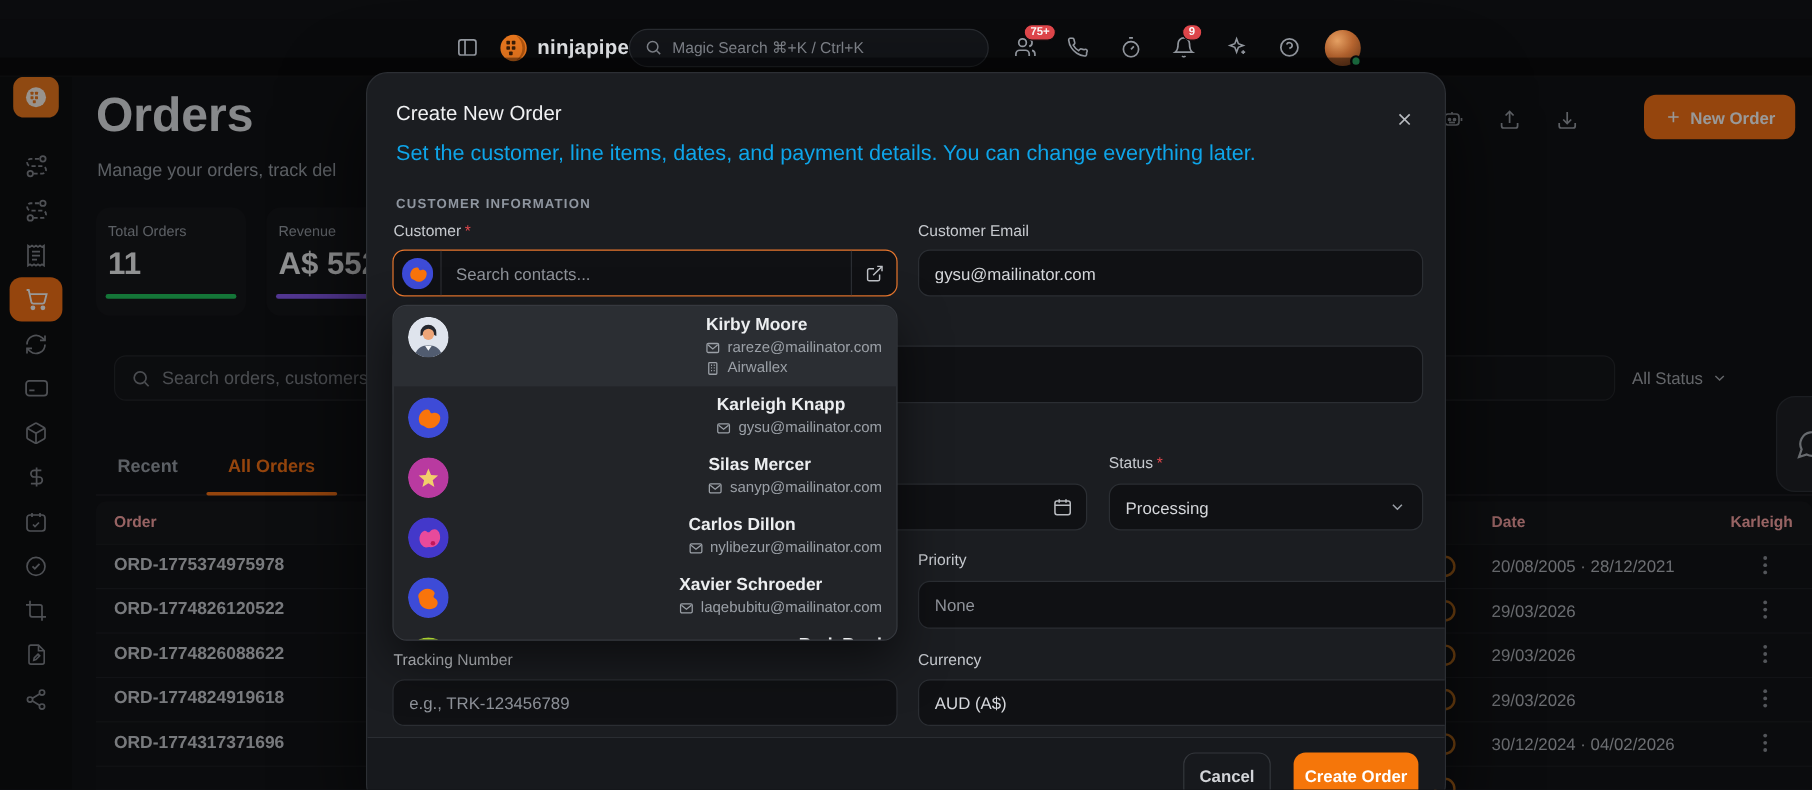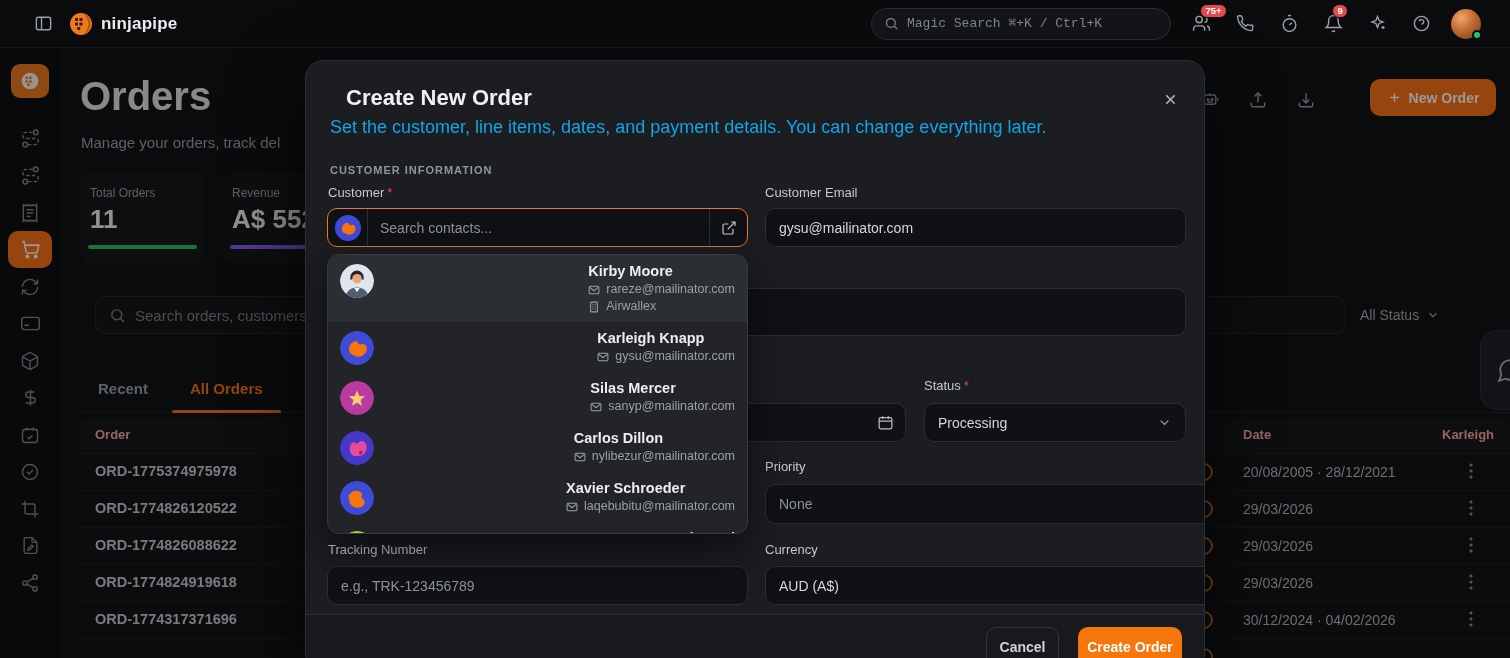--- a/index.html
+++ b/index.html
@@ -1,34 +1,34 @@
 <!DOCTYPE html>
 <html><head>
 <meta charset="utf-8">
 <style>
   * { margin:0; padding:0; box-sizing:border-box; }
   html,body { width:1510px; height:658px; overflow:hidden; background:#0b0c0e;
     font-family:"Liberation Sans","DejaVu Sans",sans-serif; }
   .screen { position:relative; width:1510px; height:658px; }
 
   
-  .topbar { position:absolute; top:0; left:0; right:0; height:48px; background:#0a0b0d;
-    display:flex; align-items:center; justify-content:space-between; padding:0 29px; z-index:2;
+  .topbar { position:absolute; top:16px; left:0; right:0; height:48px; background:#0a0b0d;
+    display:flex; align-items:center; justify-content:center; padding:0 29px; z-index:2;
     border-bottom:1px solid #17181b; }
   .tb-left { display:flex; align-items:center; gap:12px; }
   .icon-btn { color:#9ba0a8; display:flex; align-items:center; justify-content:center;
     width:28px; height:28px; position:relative; cursor:pointer; }
   .logo-wrap { display:flex; align-items:center; gap:8px; }
   .logo-mark { width:24px; height:24px; }
   .logo-text { font-size:17px; font-weight:700; color:#e9ebee; letter-spacing:.2px; }
   .tb-right { display:flex; align-items:center; gap:16px; }
   .search-pill { width:300px; height:32px; border:1px solid #2a2d32; background:#131519;
     border-radius:16px; display:flex; align-items:center; gap:8px; padding:0 12px; color:#83878e; }
   .search-pill input { flex:1; background:transparent; border:0; outline:0; color:#8b5cf6;
-    font-size:13px; font-family:Liberation Mono, monospace; }
+    font-size:13px; font-family:Liberation Sans, sans-serif; }
   .search-pill input::placeholder { color:#83878e; }
   .badge { position:absolute; top:-6px; left:13px; background:#e5484d; color:#fff;
     font-size:9.5px; font-weight:700; border-radius:9px; padding:1.5px 4.5px; line-height:1;
     border:1.5px solid #0a0b0d; }
   .tb-avatar { width:30px; height:30px; border-radius:50%; position:relative; cursor:pointer;
     background:radial-gradient(circle at 35% 30%,#f0a868 0%,#c06a32 45%,#6e3a1a 100%); }
   .online-dot { position:absolute; right:-1px; bottom:-1px; width:10px; height:10px;
     border-radius:50%; background:#2fbf71; border:2px solid #0a0b0d; }
 
   
@@ -81,21 +81,21 @@
     border:2px solid #c2711c; }
   .cell-kebab { position:absolute; left:1383px; top:7px; color:#8b8f96; cursor:pointer; }
   .chat-fab { position:absolute; left:1420px; top:282px; width:60px; height:80px; background:#1e2126;
     border:1px solid #2e3137; border-radius:16px; display:flex; align-items:center; justify-content:center;
     color:#aeb2b9; cursor:pointer; }
 
   
   .overlay { position:absolute; top:48px; left:0; right:0; bottom:0; background:rgba(0,0,0,.40); z-index:5; }
   .modal { position:absolute; left:305px; top:60px; width:900px; height:612px; background:#1b1d21;
     border:1px solid #2c2f34; border-radius:18px; box-shadow:0 24px 70px rgba(0,0,0,.65); z-index:10; }
-  .m-title { position:absolute; left:24px; top:24px; font-size:22px; font-weight:700; color:#f0f1f3;margin-left:16px; }
+  .m-title { position:absolute; left:24px; top:24px; font-size:17px; font-weight:400; color:#f0f1f3; }
   .m-close { position:absolute; right:22px; top:26px; width:24px; height:24px; color:#b9bcc1;
     display:flex; align-items:center; justify-content:center; cursor:pointer; }
   .m-sub { position:absolute; left:24px; top:56px; font-size:18px; color:#0ea5e9; }
   .m-section { position:absolute; left:24px; top:103px; font-size:11px; font-weight:700;
     letter-spacing:.09em; color:#8f96a0; }
   .m-label { position:absolute; font-size:13px; color:#c6c9ce; }
   .req { color:#e5484d; margin-left:3px; }
   .f-box { position:absolute; background:#101114; border:1px solid #2b2e33; border-radius:10px; }
   .customer-box { left:21px; top:147px; width:421px; height:39px; border:1.5px solid #e8772e;
     display:flex; align-items:center; }

